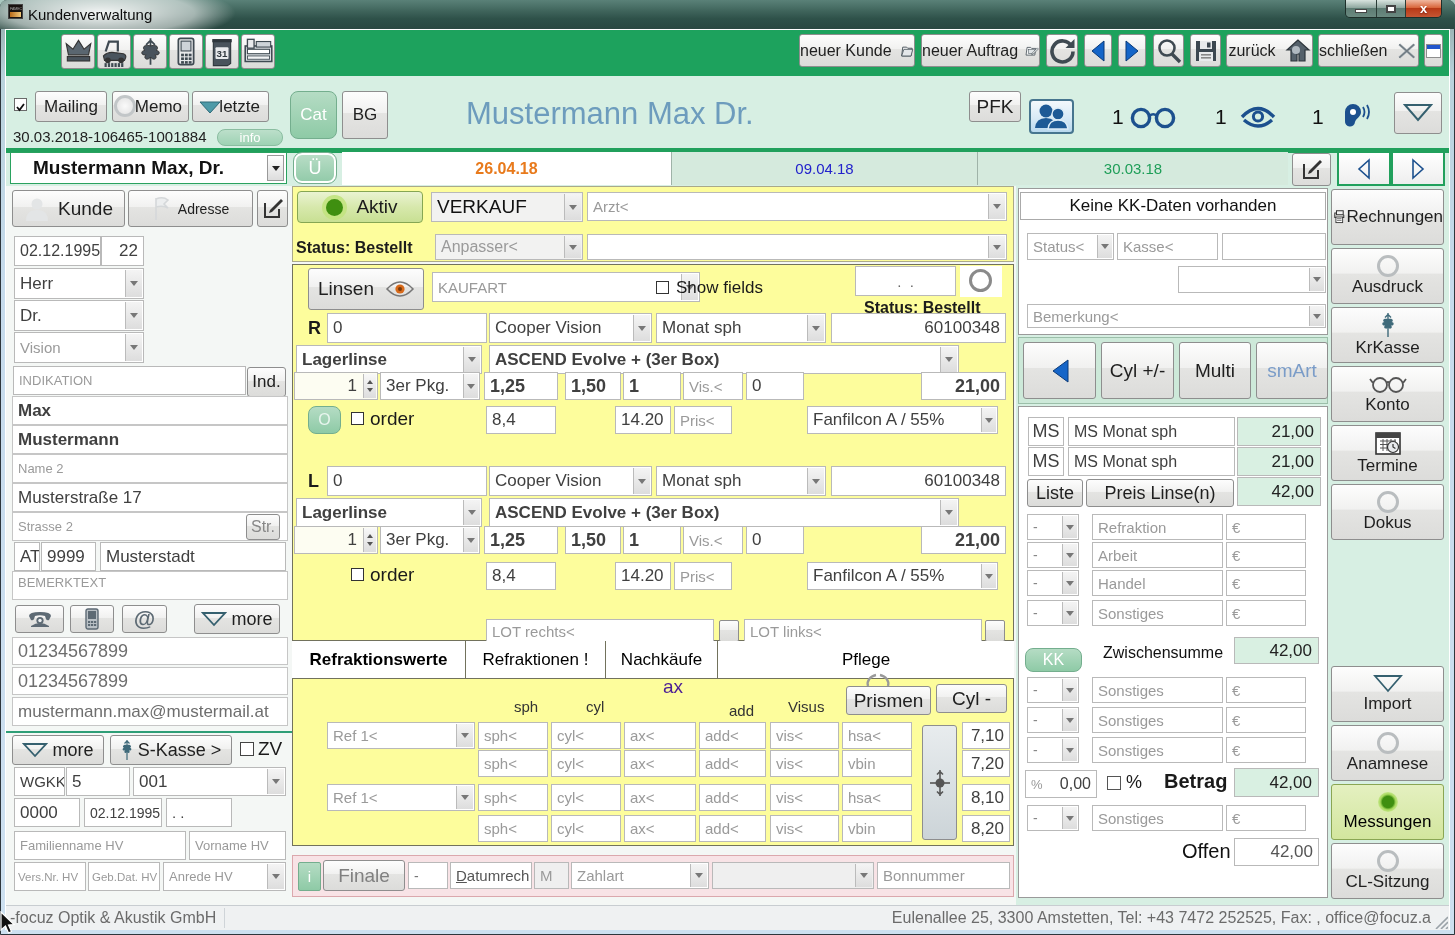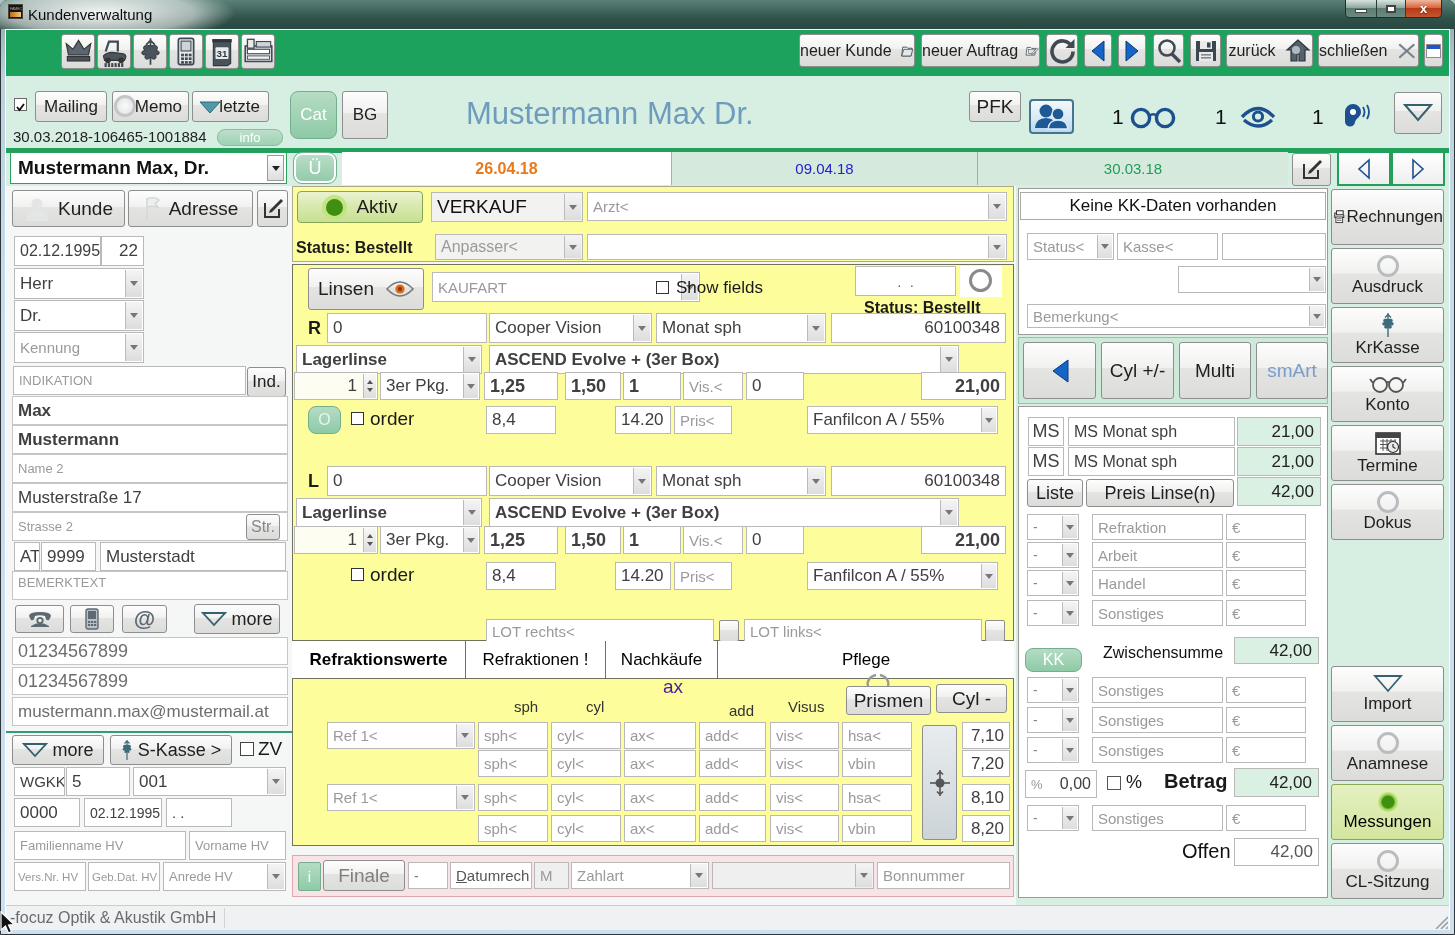--- a/index.html
+++ b/index.html
@@ -46,20 +46,21 @@
 <div class="abs" id="header" style="left:6px;top:76px;width:1443px;height:72px;background:#d7efe3"></div>
 <div class="abs" id="greenline" style="left:6px;top:148px;width:1443px;height:5px;background:#21a05c"></div>
 
 <div class="abs" id="daterow" style="left:6px;top:153px;width:1443px;height:33px;background:#d7efe3"></div>
 
 <div class="abs" id="mainbg" style="left:6px;top:186px;width:1443px;height:719px;background:#f4f7f5"></div>
 <div class="abs" style="left:1016px;top:186px;width:433px;height:719px;background:#d7efe3"></div>
 
 <div class="abs" id="statusbar" style="left:6px;top:905px;width:1443px;height:25px;background:#eff1f2;border-top:1px solid #c8cdd1;color:#6b6b6b;font-size:16px">
     <span style="position:absolute;left:4px;top:3px">-focuz Optik &amp; Akustik GmbH</span>
+    <span style="position:absolute;right:18px;top:3px">Eulenallee 25, 3300 Amstetten, Tel: +43 7472 252525, Fax: , office@focuz.a</span>
     <svg style="position:absolute;right:1px;bottom:1px" width="14" height="14" viewBox="0 0 14 14">
       <g stroke="#9aa2a8" stroke-width="1.6">
         <line x1="14" y1="2" x2="2" y2="14"></line>
         <line x1="14" y1="7" x2="7" y2="14"></line>
         <line x1="14" y1="12" x2="12" y2="14"></line>
       </g>
     </svg>
     <div style="position:absolute;left:218px;top:2px;bottom:2px;width:1px;background:#cfd4d8"></div>
   </div>
 <div id="toolbar-items">
@@ -235,21 +236,21 @@
       </g>
     </svg>
 <div class="btn" style="left:1394px;top:92px;width:48px;height:42px">
       <svg width="30" height="20" viewBox="0 0 30 20">
         <path d="M2 2 h26 l-13 15 Z" fill="none" stroke="#35606f" stroke-width="2"></path>
       </svg>
     </div>
 </div>
 <div id="daterow-items">
 <div class="abs" style="left:10px;top:152px;width:277px;height:32px;background:#fff;border:1px solid #2aa25f;display:flex;align-items:center">
-      <span style="font-size:19px;font-weight:bold;color:#111;padding-left:7px">Mustermann Max, Dr.</span>
+      <span style="font-size:19px;font-weight:bold;color:#111;padding-left:22px">Mustermann Max, Dr.</span>
       <div style="position:absolute;right:2px;top:2px;bottom:2px;width:17px;background:linear-gradient(#fefefe,#ddd);border:1px solid #999;display:flex;align-items:center;justify-content:center">
         <div style="width:0;height:0;border:4px solid transparent;border-top:5px solid #222;margin-top:4px"></div>
       </div>
     </div>
 <div class="mintbtn" style="left:294px;top:153px;width:42px;height:30px;font-size:18px;background:linear-gradient(#b8ddc6,#93cbaa);border:2px solid #fff;outline:1px solid #74ae8e">Ü</div>
 <div class="abs" style="left:342px;top:152px;width:330px;height:33px;background:#fff;border-right:1px solid #9fb3a8;display:flex;align-items:center;justify-content:center;font-size:16px;font-weight:bold;color:#e87a1c">26.04.18</div>
 <div class="abs" style="left:672px;top:152px;width:306px;height:33px;background:#d5eadd;border-right:1px solid #9fb3a8;display:flex;align-items:center;justify-content:center;font-size:15px;color:#2222cc">09.04.18</div>
 <div class="abs" style="left:978px;top:152px;width:310px;height:33px;background:#d5eadd;display:flex;align-items:center;justify-content:center;font-size:15px;color:#1e9e58">30.03.18</div>
 <div class="btn" style="left:1292px;top:153px;width:39px;height:33px">
       <svg width="22" height="22" viewBox="0 0 22 22">
@@ -266,35 +267,35 @@
       <svg width="16" height="22" viewBox="0 0 16 22">
         <path d="M3 2 L13 11 L3 20 Z" fill="none" stroke="#1c508e" stroke-width="1.6"></path>
       </svg>
     </div>
 </div>
 <div id="leftcol">
 <div class="btn" style="left:12px;top:190px;width:113px;height:37px;font-size:19px"><svg style="margin-right:8px" width="26" height="26" viewBox="0 0 26 26">
         <circle cx="13" cy="8" r="5.5" fill="#e3e5e6"></circle>
         <path d="M2 25 q0 -11 11 -11 q11 0 11 11 Z" fill="#e3e5e6"></path>
       </svg>Kunde</div>
-<div class="btn" style="left:128px;top:190px;width:125px;height:37px;font-size:19px"><svg style="margin-right:8px" width="18" height="26" viewBox="0 0 18 26">
+<div class="btn" style="left:128px;top:190px;width:125px;height:37px;font-size:14px"><svg style="margin-right:8px" width="18" height="26" viewBox="0 0 18 26">
         <path d="M4 2 v22 M4 3 q7 -3 12 1 l-4 4 4 4 q-5 -3 -12 -1" fill="#eceeef" stroke="#d5d8da" stroke-width="1.6"></path>
       </svg>Adresse</div>
 <div class="btn" style="left:257px;top:190px;width:31px;height:37px">
       <svg width="22" height="22" viewBox="0 0 22 22">
         <path d="M3 5 v14 h14 v-8" fill="none" stroke="#333" stroke-width="2"></path>
         <path d="M8 12 L19 1 l2 2 L10 14 l-3 1 Z" fill="#333"></path>
       </svg>
     </div>
 <div class="fld" style="left:14px;top:236px;width:87px;height:30px;font-size:16px">02.12.1995</div>
 <div class="fld" style="left:101px;top:236px;width:43px;height:30px;font-size:17px;justify-content:flex-end">22</div>
 <div class="cmb" style="left:14px;top:268px;width:130px;height:31px;font-size:17px">Herr<span class="arw"></span></div>
 <div class="cmb" style="left:14px;top:300px;width:130px;height:31px;font-size:17px">Dr.<span class="arw"></span></div>
 <div class="cmb" style="left:14px;top:332px;width:130px;height:31px">
-      <span class="ph" style="font-size:15px">Kennung</span>
+      <span class="ph" style="font-size:15px">Vision</span>
       <span class="arw"></span>
     </div>
 <div class="fld" style="left:13px;top:366px;width:233px;height:29px">
       <span class="ph">INDIKATION</span>
     </div>
 <div class="btn" style="left:247px;top:367px;width:39px;height:30px;font-size:17px">Ind.</div>
 <div class="fld" style="left:12px;top:396px;width:276px;height:29px;font-size:17px;font-weight:bold;border-color:#c6c6c6">Max</div>
 <div class="fld" style="left:12px;top:425px;width:276px;height:29px;font-size:17px;font-weight:bold;border-color:#c6c6c6">Mustermann</div>
 <div class="fld" style="left:12px;top:454px;width:276px;height:29px;border-color:#c6c6c6">
       <span class="ph">Name 2</span>

